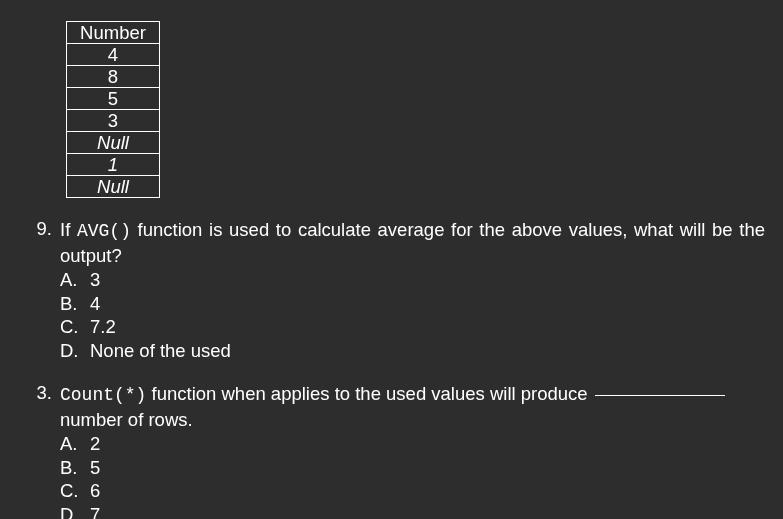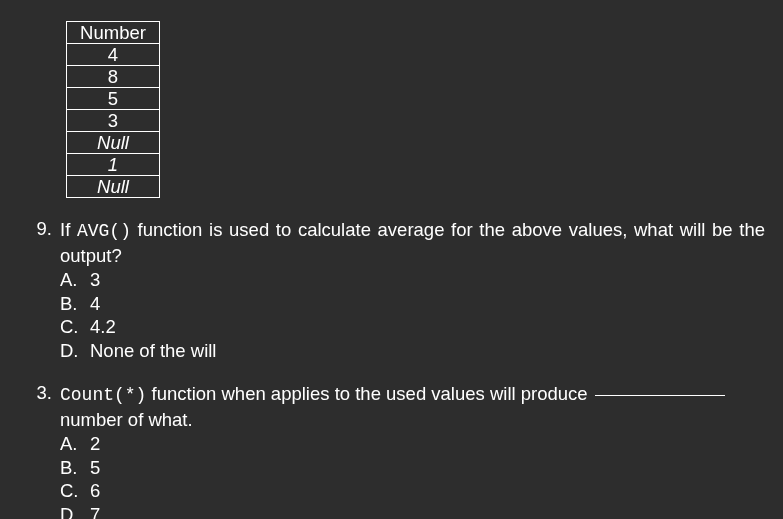--- a/index.html
+++ b/index.html
@@ -136,35 +136,35 @@
           <div class="opt">
             <span class="opt-letter">A.</span>
             <span>3</span>
           </div>
           <div class="opt">
             <span class="opt-letter">B.</span>
             <span>4</span>
           </div>
           <div class="opt">
             <span class="opt-letter">C.</span>
-            <span>4.2</span>
+            <span>7.2</span>
           </div>
           <div class="opt">
             <span class="opt-letter">D.</span>
-            <span>None of the will</span>
+            <span>None of the used</span>
           </div>
         </div>
       </div>
     </li>
 
     <li class="q10">
       <div class="qnum">3.</div>
       <div class="qbody">
         <div class="stem">
-          <span class="code">Count(*)</span><span> function when applies to the used values will produce </span><span class="blank"></span><span> number of what.</span>
+          <span class="code">Count(*)</span><span> function when applies to the used values will produce </span><span class="blank"></span><span> number of rows.</span>
         </div>
         <div class="opts">
           <div class="opt">
             <span class="opt-letter">A.</span>
             <span>2</span>
           </div>
           <div class="opt">
             <span class="opt-letter">B.</span>
             <span>5</span>
           </div>

